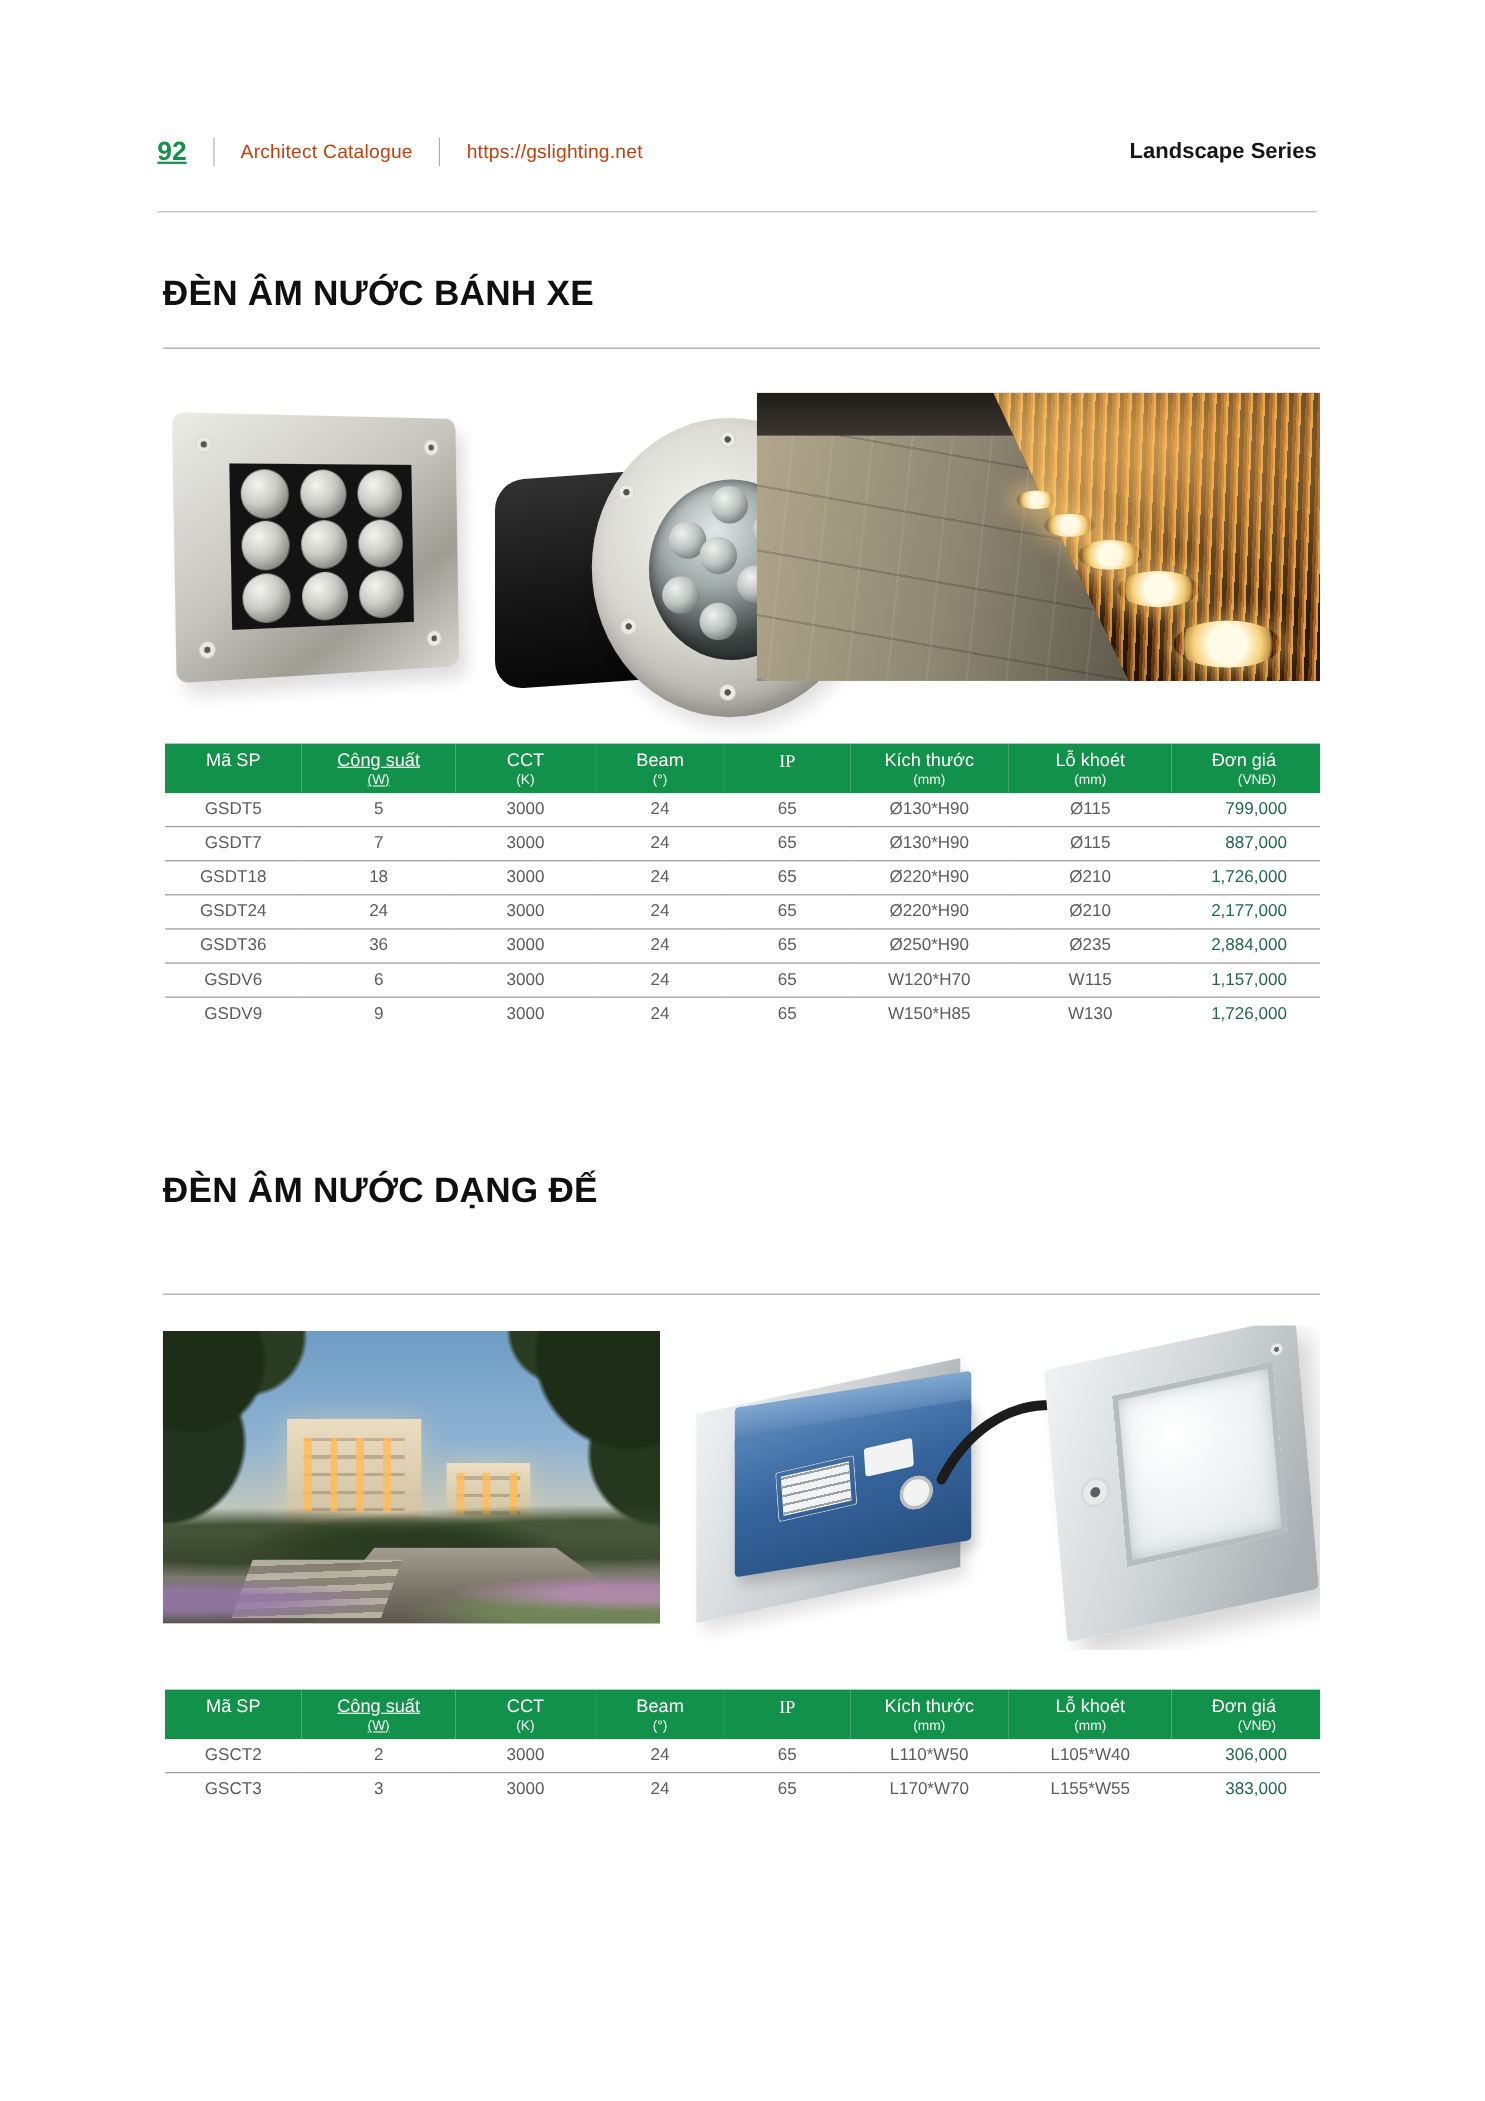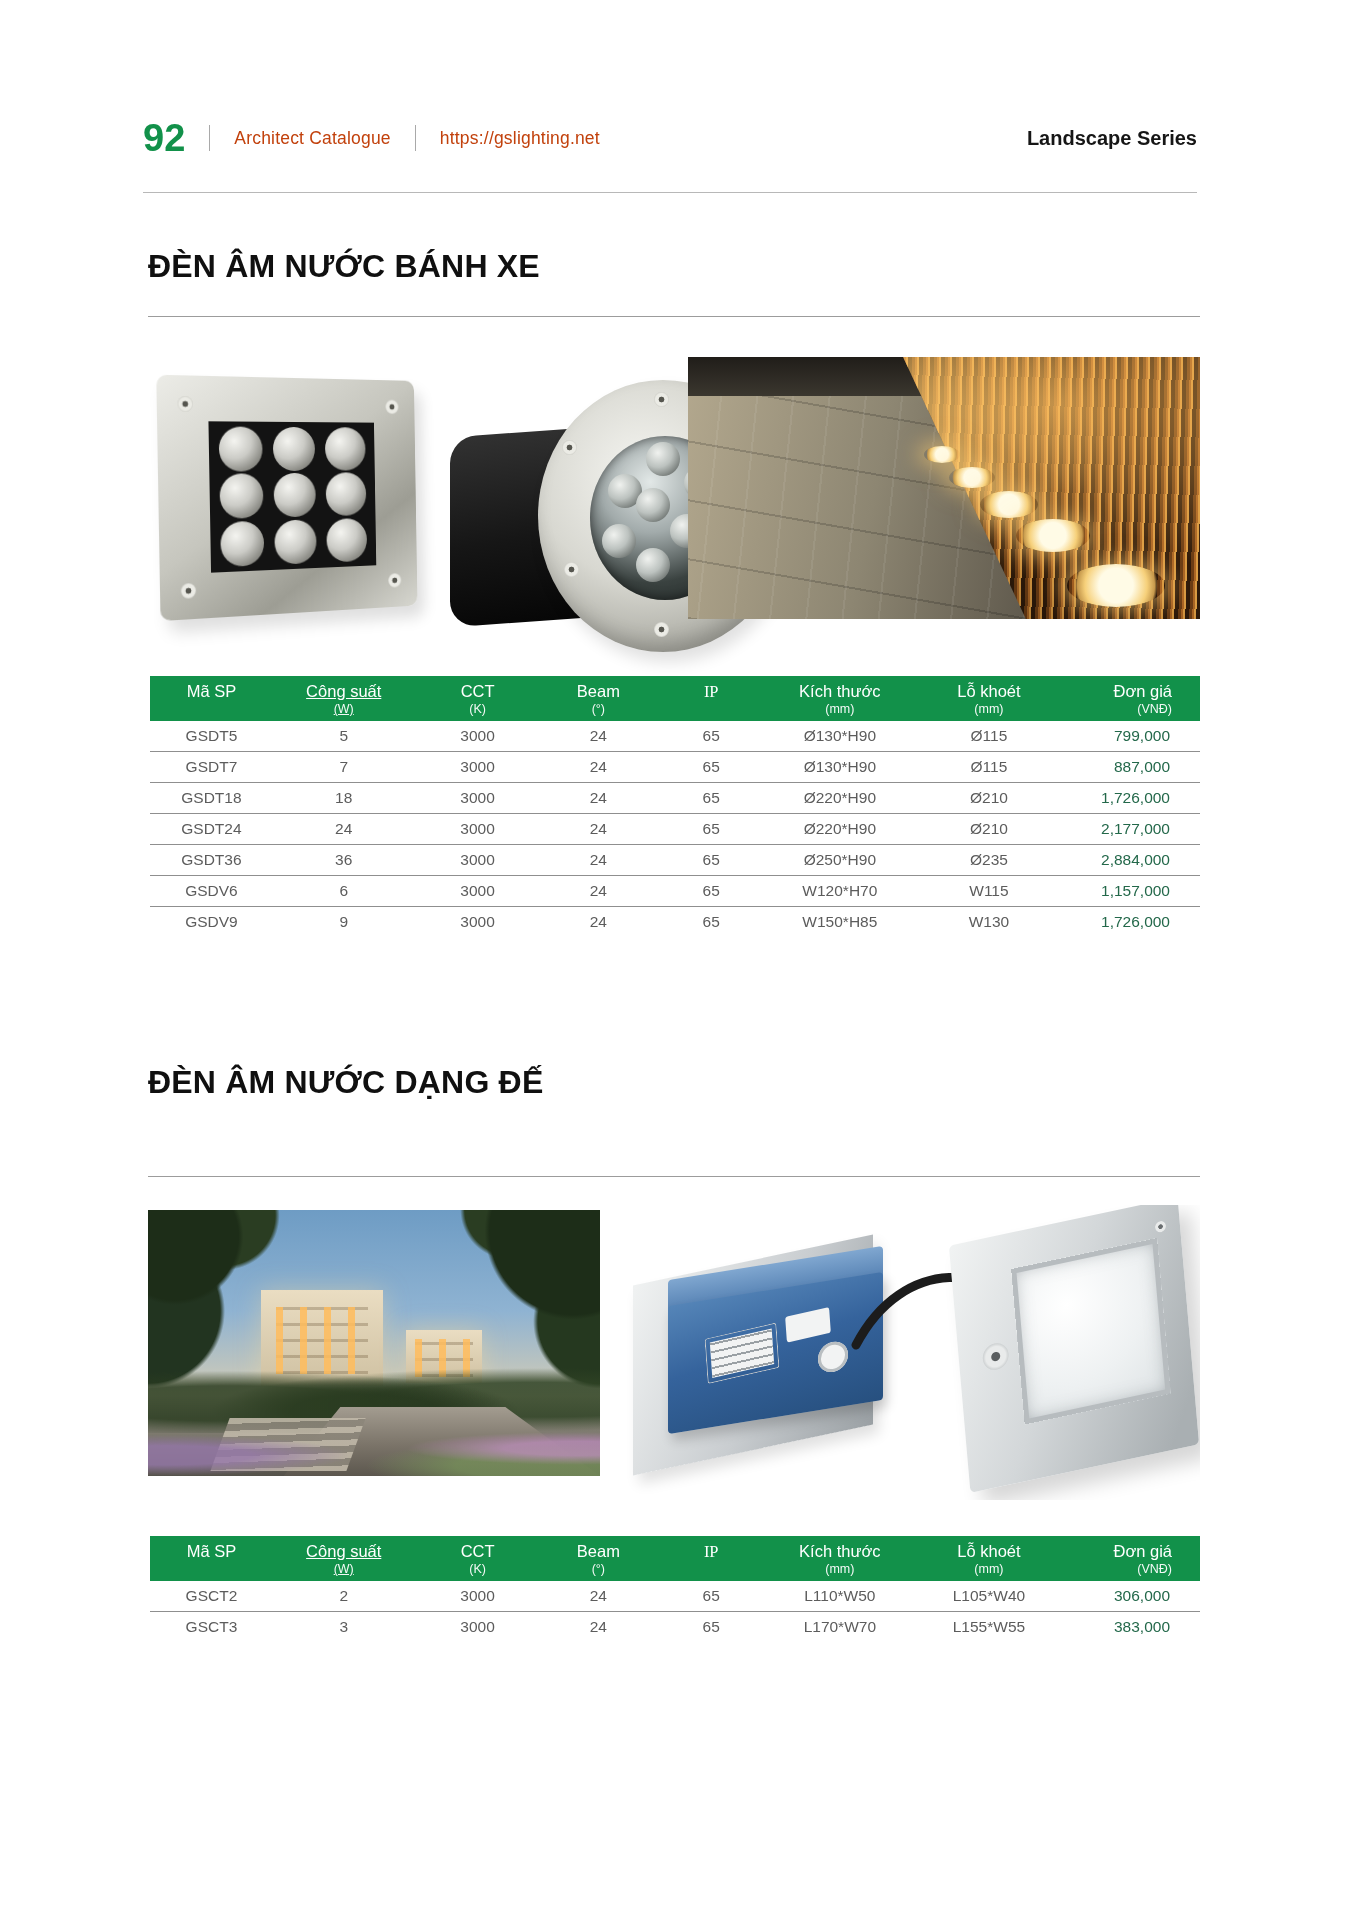--- a/index.html
+++ b/index.html
@@ -2,31 +2,31 @@
 <html style="--green: #12914a; --price: #23684a;"><head>
 <meta charset="utf-8">
 <style>
   html,body{margin:0;padding:0;background:#e9e9e9;}
   .page{
     position:relative;width:1350px;height:1910px;background:#ffffff;margin:0 auto;
     font-family:"Liberation Sans","DejaVu Sans",sans-serif;overflow:hidden;color:#555;
   }
   
   .pg-header{position:absolute;left:143px;top:118px;width:1054px;display:flex;align-items:center;}
-  .pg-num{color:var(--green,#12914a);font-size:38px;font-weight:bold;line-height:40px;}
+  .pg-num{color:var(--green,#12914a);font-size:24px;font-weight:bold;line-height:40px;text-decoration:underline;}
   .pg-sep{width:1px;height:26px;background:#a9a9a9;margin:0 24px;}
   .pg-cat,.pg-url{font-size:17.5px;color:#c2410c;letter-spacing:.2px;}
   .pg-series{margin-left:auto;font-size:20px;font-weight:bold;color:#161616;}
   .pg-rule{position:absolute;left:143px;top:192px;width:1054px;height:1px;background:#b8b8b8;}
   
   .sec-title{position:absolute;left:148px;font-size:32px;font-weight:bold;color:#101010;letter-spacing:.2px;}
   .sec-rule{position:absolute;left:148px;width:1052px;height:1px;background:#9c9c9c;}
   
   .spec-table{border-collapse:collapse;width:1050px;table-layout:fixed;}
-  .spec-table th{background:var(--green,#12914a);color:#fff;font-weight:normal;padding:5px 0 4px;vertical-align:top;}
+  .spec-table th{background:var(--green,#12914a);color:#fff;font-weight:normal;padding:5px 12px 4px;vertical-align:top;}
   .th-label{font-size:16.5px;line-height:21px;}
   .th-unit{font-size:12.5px;line-height:15px;min-height:15px;opacity:.95;}
   .spec-table td{text-align:center;font-size:15.5px;color:#5c5c5c;height:30px;padding:0;}
   .spec-table tbody tr+tr td{border-top:1px solid #8f8f8f;}
   .spec-table th:nth-child(1){width:11.7%;} .spec-table th:nth-child(2){width:13.5%;text-decoration:underline;}
   .spec-table th:nth-child(3){width:12%;}  .spec-table th:nth-child(4){width:11%;}
   .spec-table th:nth-child(5){width:10.5%;font-family:Liberation Serif, serif;}.spec-table th:nth-child(6){width:14%;}
   .spec-table th:nth-child(7){width:14.4%;}.spec-table th:nth-child(8){width:12.9%;}
   .spec-table th:last-child .th-label,.spec-table th:last-child .th-unit{text-align:right;padding-right:28px;}
   .spec-table td.price{color:var(--price,#23684a);text-align:right;padding-right:30px;}

